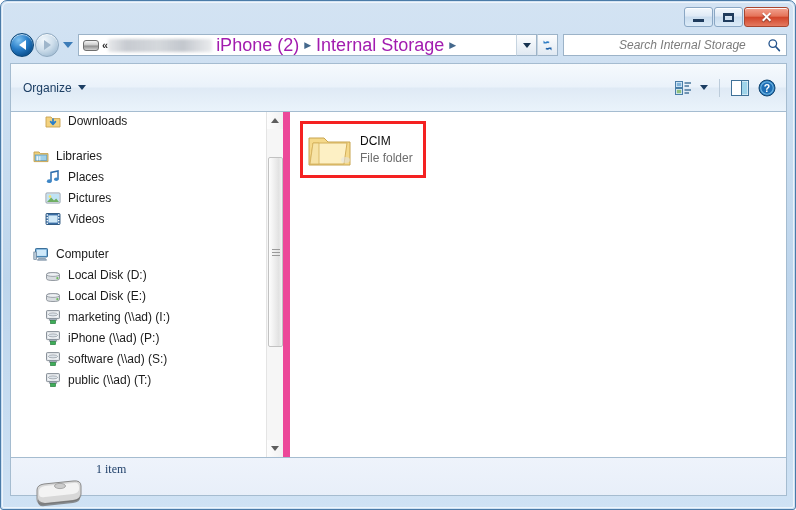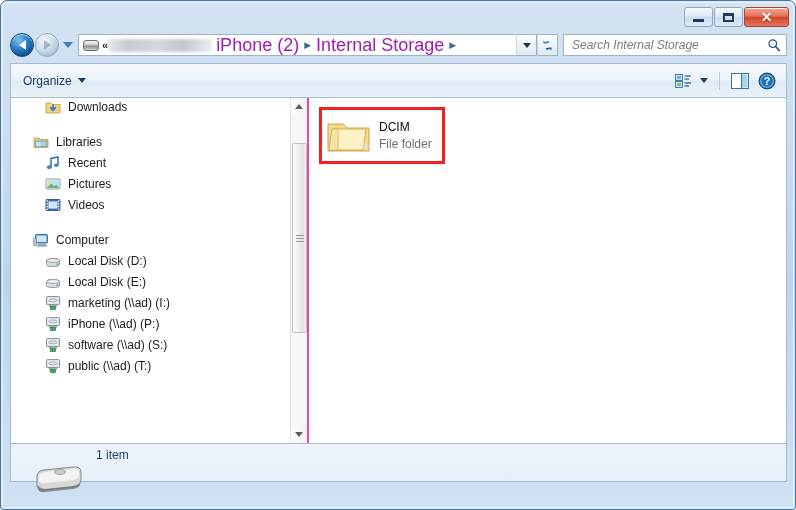--- a/index.html
+++ b/index.html
@@ -159,26 +159,26 @@
     width: 224px; height: 22px; margin-left: 5px;
     background: #ffffff;
     border: 1px solid #9cb3c8;
     display: flex; align-items: center;
     padding: 0 5px 0 8px;
     flex: 0 0 auto;
   }
   #searchbox .ph {
     flex: 1 1 auto;
     font-size: 12px; font-style: italic; color: #7b7b7b;
-    white-space: nowrap; overflow: hidden;
+    white-space: nowrap; overflow: hidden; margin-left: 47px;
   }
 
   
   #toolbar {
-    height: 34px;
+    height: 48px;
     margin: 2px 8px 0 9px;
     background: linear-gradient(to bottom, #f6fafd 0%, #eaf2fa 48%, #dfeaf5 52%, #eaf3fb 100%);
     border: 1px solid #a5bcd0;
     border-bottom: none;
     display: flex; align-items: center;
     padding: 0 6px 0 10px;
   }
   .tb-text {
     font-size: 12px; color: #1c3e63;
     display: flex; align-items: center; gap: 6px;
@@ -196,21 +196,21 @@
   
   #body {
     margin: 0 8px 0 9px;
     height: 347px;
     background: #ffffff;
     border: 1px solid #a5bcd0;
     display: flex;
     overflow: hidden;
   }
   #sidebar {
-    width: 296px; flex: 0 0 auto;
+    width: 272px; flex: 0 0 auto;
     position: relative;
     background: #ffffff;
     overflow: hidden;
   }
   #navlist {
     position: absolute; left: 0; top: -2px; right: 17px;
     padding: 0;
   }
   .nav-item {
     height: 21px;
@@ -256,21 +256,21 @@
   }
   #sb-thumb .grip {
     width: 8px; height: 7px;
     background: repeating-linear-gradient(to bottom, #9a9a9a 0 1px, transparent 1px 3px);
   }
 
   #content {
     flex: 1 1 auto;
     position: relative;
     background: #ffffff;
-    border-left: 2px solid #ec4899;
+    border-left: 7px solid #ec4899;
   }
   #file-item {
     position: absolute; left: 10px; top: 9px;
     width: 126px; height: 57px;
     display: flex; align-items: center;
     border: 3px solid #f42121;
     padding-left: 4px;
   }
   .folder-ic { width: 45px; height: 38px; flex: 0 0 auto; }
   .file-txt { margin-left: 8px; line-height: 1.35; }
@@ -278,20 +278,21 @@
   .file-type { font-size: 12px; color: #6d6d6d; }
 
   
   #statusbar {
     margin: 0 8px 0 9px;
     height: 38px;
     background: linear-gradient(to bottom, #eef3fb 0%, #e8eff9 100%);
     border: 1px solid #a5bcd0;
     border-top: none;
     position: relative;
+    font-family: Liberation Serif, serif;
   }
   #status-text {
     position: absolute; left: 85px; top: 4px;
     font-size: 12px; color: #20406a;
   }
   #status-icon { position: absolute; left: 22px; top: 18px; }
 
   svg { display: block; }
 </style>
 </head>
@@ -425,21 +426,21 @@
             <span class="lbl">Libraries</span>
           </div>
           <div class="nav-item child">
             <span class="ic">
               <svg width="16" height="16" viewBox="0 0 16 16">
                 <path d="M6 12 L6 3.4 L13 2 L13 10" fill="none" stroke="#2f6fae" stroke-width="1.5"></path>
                 <ellipse cx="4.3" cy="12.2" rx="2.4" ry="1.9" fill="#3d86c6"></ellipse>
                 <ellipse cx="11.3" cy="10.3" rx="2.3" ry="1.8" fill="#3d86c6"></ellipse>
               </svg>
             </span>
-            <span class="lbl">Recent</span>
+            <span class="lbl">Places</span>
           </div>
           <div class="nav-item child">
             <span class="ic">
               <svg width="16" height="16" viewBox="0 0 16 16">
                 <rect x="1" y="3" width="14" height="10" rx="0.8" fill="#ffffff" stroke="#7d8f9f" stroke-width="0.9"></rect>
                 <rect x="2" y="4" width="12" height="8" fill="#bfe3f5"></rect>
                 <circle cx="5" cy="6.6" r="1.3" fill="#f6e06a"></circle>
                 <path d="M2 12 L6.2 7.6 L9 10.4 L11.2 8.4 L14 12 Z" fill="#6fae62"></path>
               </svg>
             </span>

